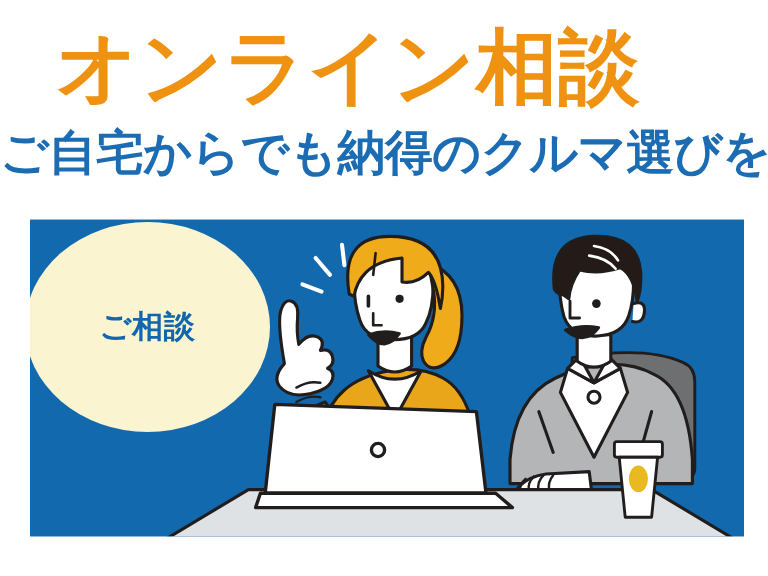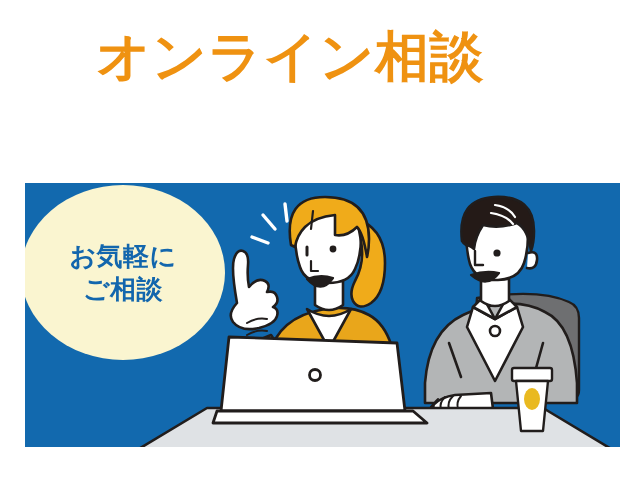--- a/index.html
+++ b/index.html
@@ -20,21 +20,21 @@
     background: #ffffff;
   }
 
   
   .title {
     position: absolute;
     left: 0;
     top: 26px;
     width: 580px;
     text-align: center;
-    font-size: 54px;
+    font-size: 68px;
     line-height: 60px;
     font-weight: 800;
     letter-spacing: 0.5px;
     color: #ef9211;
     white-space: nowrap;
   }
   .subtitle {
     position: absolute;
     left: 0;
     top: 104px;
@@ -95,20 +95,21 @@
     letter-spacing: 0.5px;
   }
   .badge-line { display: block; white-space: nowrap; }
 </style>
 </head>
 <body>
 
 <div class="banner">
 
   <div class="title">オンライン相談</div>
+  <div class="subtitle">ご自宅からでも納得のクルマ選びを</div>
 
   <div class="panel">
 
     <svg class="panel-art" viewBox="0 0 595 264" preserveAspectRatio="none">
       <defs>
         <clipPath id="panelclip">
             <rect x="0" y="0" width="595" height="264"></rect>
           </clipPath>
       </defs>
       <g clip-path="url(#panelclip)">
@@ -220,19 +221,18 @@
           <rect x="487" y="185" width="40" height="13" rx="2" fill="#ffffff"></rect>
           <path d="M491 198 l32 0 l-5 50 l-22 0 z" fill="#ffffff"></path>
           <ellipse cx="507" cy="216" rx="8" ry="11" fill="#e9b920" stroke="none"></ellipse>
         </g>
 
       </g>
     </svg>
 
     <div class="badge">
       <div class="badge-text">
-        <span class="badge-line">お気軽に</span>
         <span class="badge-line">ご相談</span>
       </div>
     </div>
 
   </div>
 </div>
 
 </body></html>

